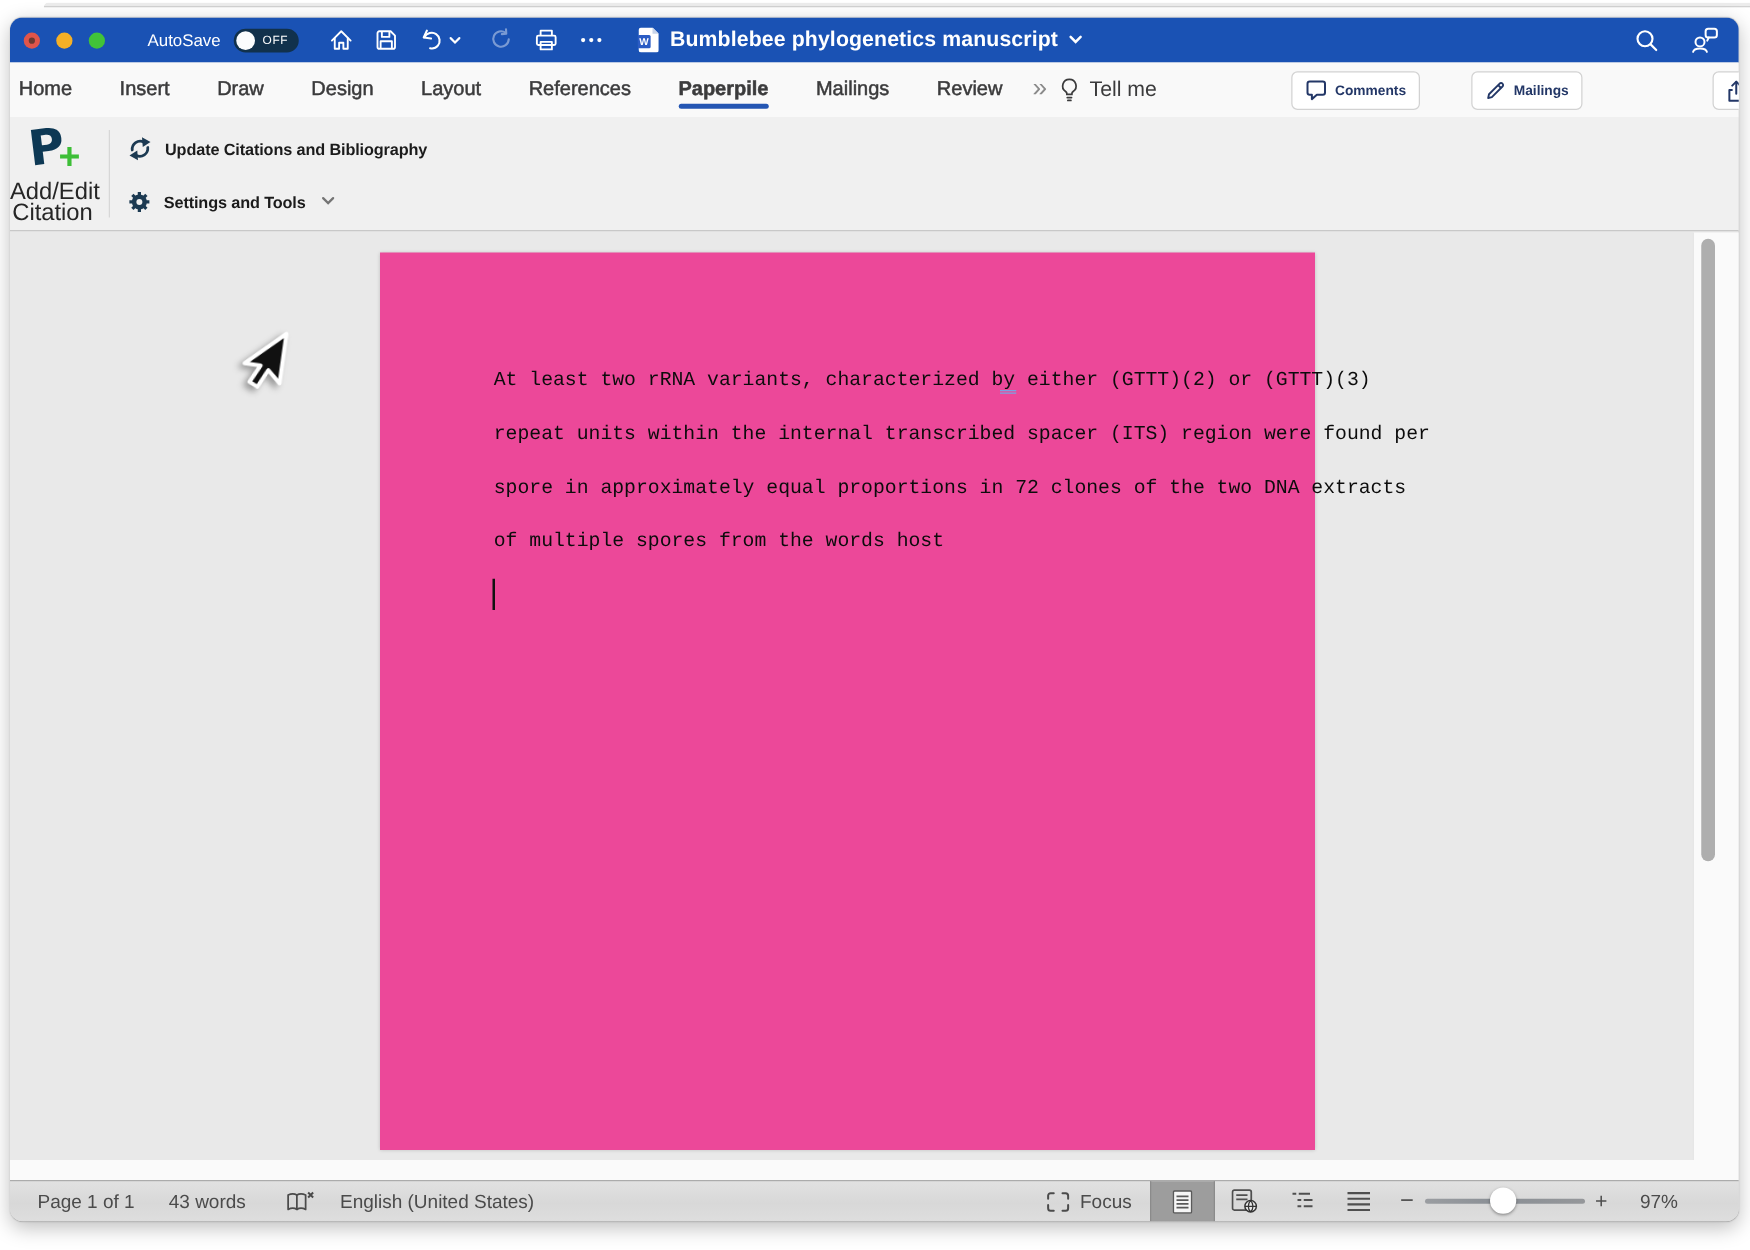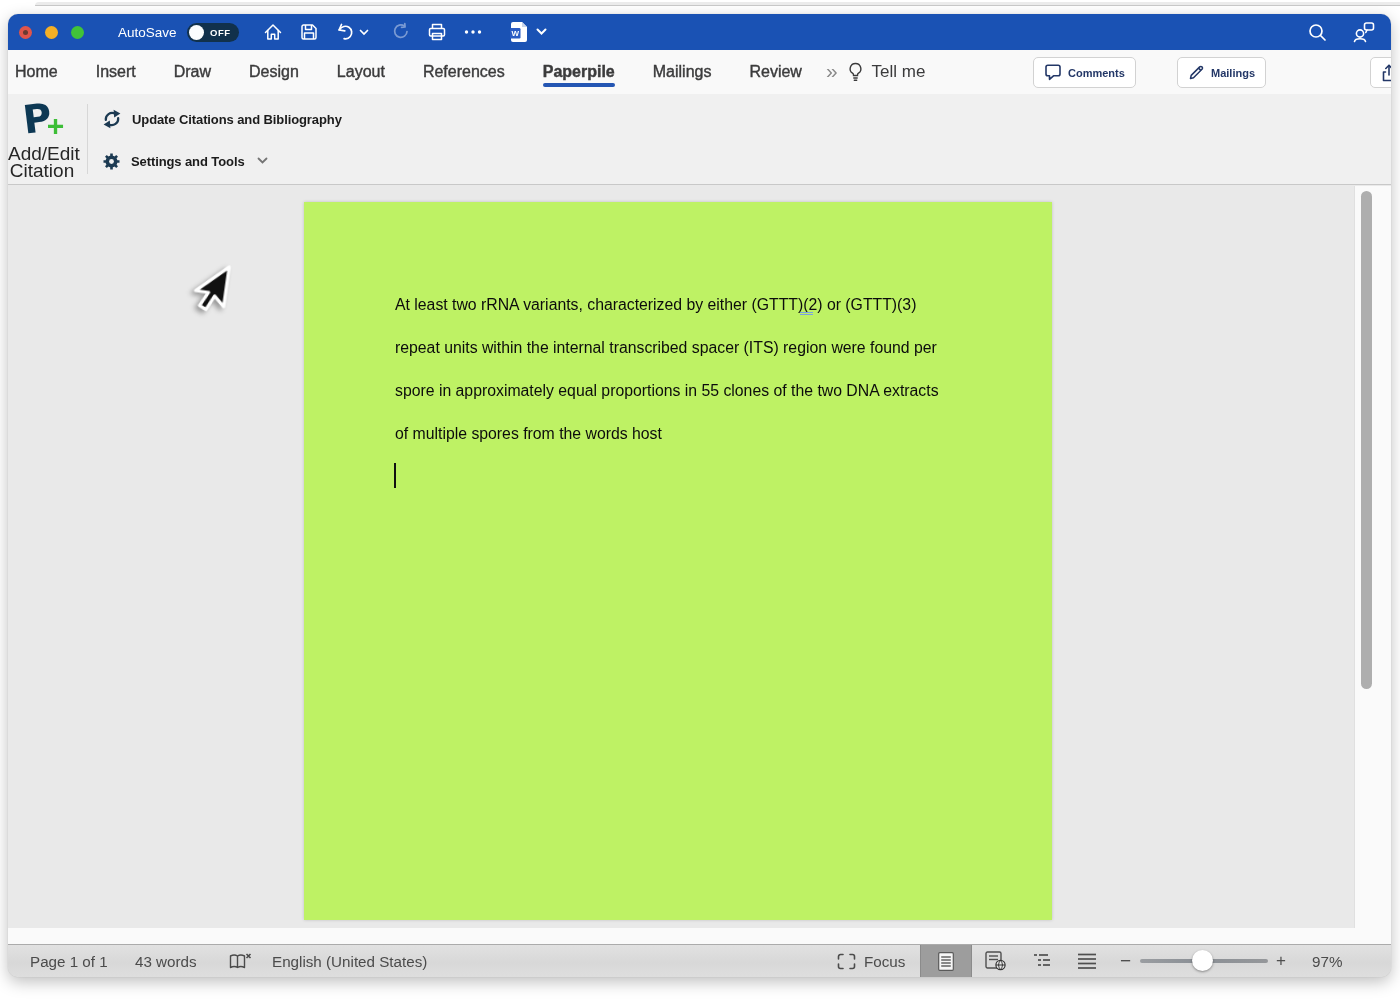--- a/index.html
+++ b/index.html
@@ -12,21 +12,21 @@
   .titlebar { position:relative; height:36px; background:var(--titlebar); display:flex; align-items:center; }
   .traffic { display:flex; gap:13px; margin-left:11px; }
   .tl { width:13px; height:13px; border-radius:50%; display:inline-block; position:relative; }
   .tl.red { background:#e0554a; }
   .tl.red .tl-dot { position:absolute; left:4px; top:4px; width:5px; height:5px; border-radius:50%; background:#6b3a31; }
   .tl.yellow { background:#f5b026; }
   .tl.green { background:#41c338; }
   .autosave-label { color:#fff; font-size:13.5px; margin-left:34px; }
   .autosave-toggle { margin-left:10px; width:52px; height:19px; background:#11314c; border-radius:10px; display:flex; align-items:center; position:relative; }
   .autosave-knob { position:absolute; left:2px; top:2px; width:15px; height:15px; background:#fbfdfe; border-radius:50%; }
-  .autosave-off { position:absolute; right:8px; color:#fff; font-size:9.5px; font-weight:bold; letter-spacing:.5px; }
+  .autosave-off { position:absolute; right:8px; color:#fff; font-size:9.5px; font-weight:normal; letter-spacing:.5px; }
   .tb-icons { display:flex; align-items:center; margin-left:22px; }
   .tb-icons .icn { display:flex; align-items:center; justify-content:center; width:24px; height:24px; margin-right:12px; }
   .undo-group { display:flex; align-items:center; margin-right:12px; }
   .title-center { position:absolute; left:502px; top:0; height:36px; display:flex; align-items:center; gap:9px; }
   .doc-title { color:#fff; font-size:17px; font-weight:bold; letter-spacing:.1px; }
   .tb-right { position:absolute; right:14px; top:0; height:36px; display:flex; align-items:center; gap:22px; }
 
   
   .tabrow { position:relative; height:44px; background:#f9f9f9; display:flex; align-items:center; padding-left:7px; font-size:16px; color:#3b3b3c; }
   .tab { margin-right:38px; position:relative; white-space:nowrap; -webkit-text-stroke:0.4px currentColor; }
@@ -48,21 +48,21 @@
   .pp-plus { position:absolute; left:24px; top:15px; font-size:30px; font-weight:bold; color:#3dbe37; line-height:30px; }
   .addedit-label { margin-top:2px; font-size:19px; line-height:16.5px; color:#262626; }
   .rib-divider { position:absolute; left:79px; top:10px; bottom:10px; width:1px; background:#d7d7d7; }
   .rib-row { position:absolute; left:94px; display:flex; align-items:center; gap:10px; height:26px; }
   .rib-row1 { top:12px; }
   .rib-row2 { top:54px; }
   .rib-row-label { font-size:13px; font-weight:bold; letter-spacing:-.1px; color:#1b1b1b; }
 
   
   .docarea { position:absolute; left:0; top:172px; width:1383px; height:742px; background:#e9e9e9; }
-  .page { position:absolute; left:296px; top:16px; width:748px; height:718px; background:#bef264; box-shadow:0 0 3px rgba(0,0,0,.18); }
+  .page { position:absolute; left:296px; top:16px; width:748px; height:718px; background:#ec4899; box-shadow:0 0 3px rgba(0,0,0,.18);font-family:Liberation Mono, monospace; }
   .doc-text { position:absolute; left:91px; top:81px; width:600px; font-size:15.8px; color:#0c0c0c; line-height:43px; white-space:nowrap; }
   .squiggle { position:absolute; left:496px; top:110px; width:13px; height:0; border-bottom:3px double #7aa2e2; }
   .caret { position:absolute; left:90px; top:261px; width:1.5px; height:25px; background:#111; }
   .vscroll { position:absolute; right:0; top:0; width:37px; height:742px; background:#fafafa; border-left:1px solid #e0e0e0; }
   .vthumb { position:absolute; left:6px; top:5px; width:11px; height:498px; border-radius:5.5px; background:#aeaeae; }
 
   
   .hstrip { position:absolute; left:0; top:914px; width:1383px; height:16px; background:#fafafa; }
   .statusbar { position:absolute; left:0; top:930px; width:1383px; height:33px; border-top:1px solid #ababab; background:linear-gradient(180deg,#e1e1e1,#d8d8d8 55%,#dedede); font-size:15.2px; color:#4b4b4b; }
   .sb-item { position:absolute; top:0; height:32px; display:flex; align-items:center; }
@@ -150,20 +150,21 @@
             </svg>
         </span>
       </div>
       <div class="title-center">
         <svg width="17" height="20" viewBox="0 0 17 20">
             <path d="M1 2 A2 2 0 0 1 3 0 H12 L17 5 V18 A2 2 0 0 1 15 20 H3 A2 2 0 0 1 1 18 Z" fill="#fff"></path>
             <path d="M12 0 L17 5 H12 Z" fill="#c7d4ea"></path>
             <rect x="0" y="6" width="10.5" height="10.5" rx="1.2" fill="#2b5cc4"></rect>
             <text x="5.25" y="14.2" font-size="8" font-weight="bold" fill="#fff" text-anchor="middle" font-family="Liberation Sans,sans-serif">W</text>
           </svg>
+        <span class="doc-title">Bumblebee phylogenetics manuscript</span>
         <svg width="11" height="8" viewBox="0 0 11 8" fill="none" stroke="#fff" stroke-width="2" stroke-linecap="round">
             <path d="M1.5 1.5 L5.5 5.5 L9.5 1.5"></path>
           </svg>
       </div>
       <div class="tb-right">
         <svg width="23" height="23" viewBox="0 0 23 23" fill="none" stroke="#fff" stroke-width="1.7" stroke-linecap="round">
             <circle cx="10" cy="10" r="6"></circle>
             <path d="M14.5 14.5 L19 19"></path>
           </svg>
         <svg width="26" height="24" viewBox="0 0 26 24" fill="none" stroke="#fff" stroke-width="1.6" stroke-linecap="round" stroke-linejoin="round">
@@ -256,21 +257,21 @@
             <path d="M1.5 1.5 L5.5 5.5 L9.5 1.5"></path>
           </svg>
       </div>
     </div>
 
     <div class="docarea">
       <div class="page">
         <div class="doc-text">
           <div>At least two rRNA variants, characterized by either (GTTT)(2) or (GTTT)(3)</div>
           <div>repeat units within the internal transcribed spacer (ITS) region were found per</div>
-          <div>spore in approximately equal proportions in 55 clones of the two DNA extracts</div>
+          <div>spore in approximately equal proportions in 72 clones of the two DNA extracts</div>
           <div>of multiple spores from the words host</div>
         </div>
         <div class="squiggle"></div>
         <div class="caret"></div>
       </div>
       <div class="vscroll">
         <div class="vthumb"></div>
       </div>
     </div>
 

